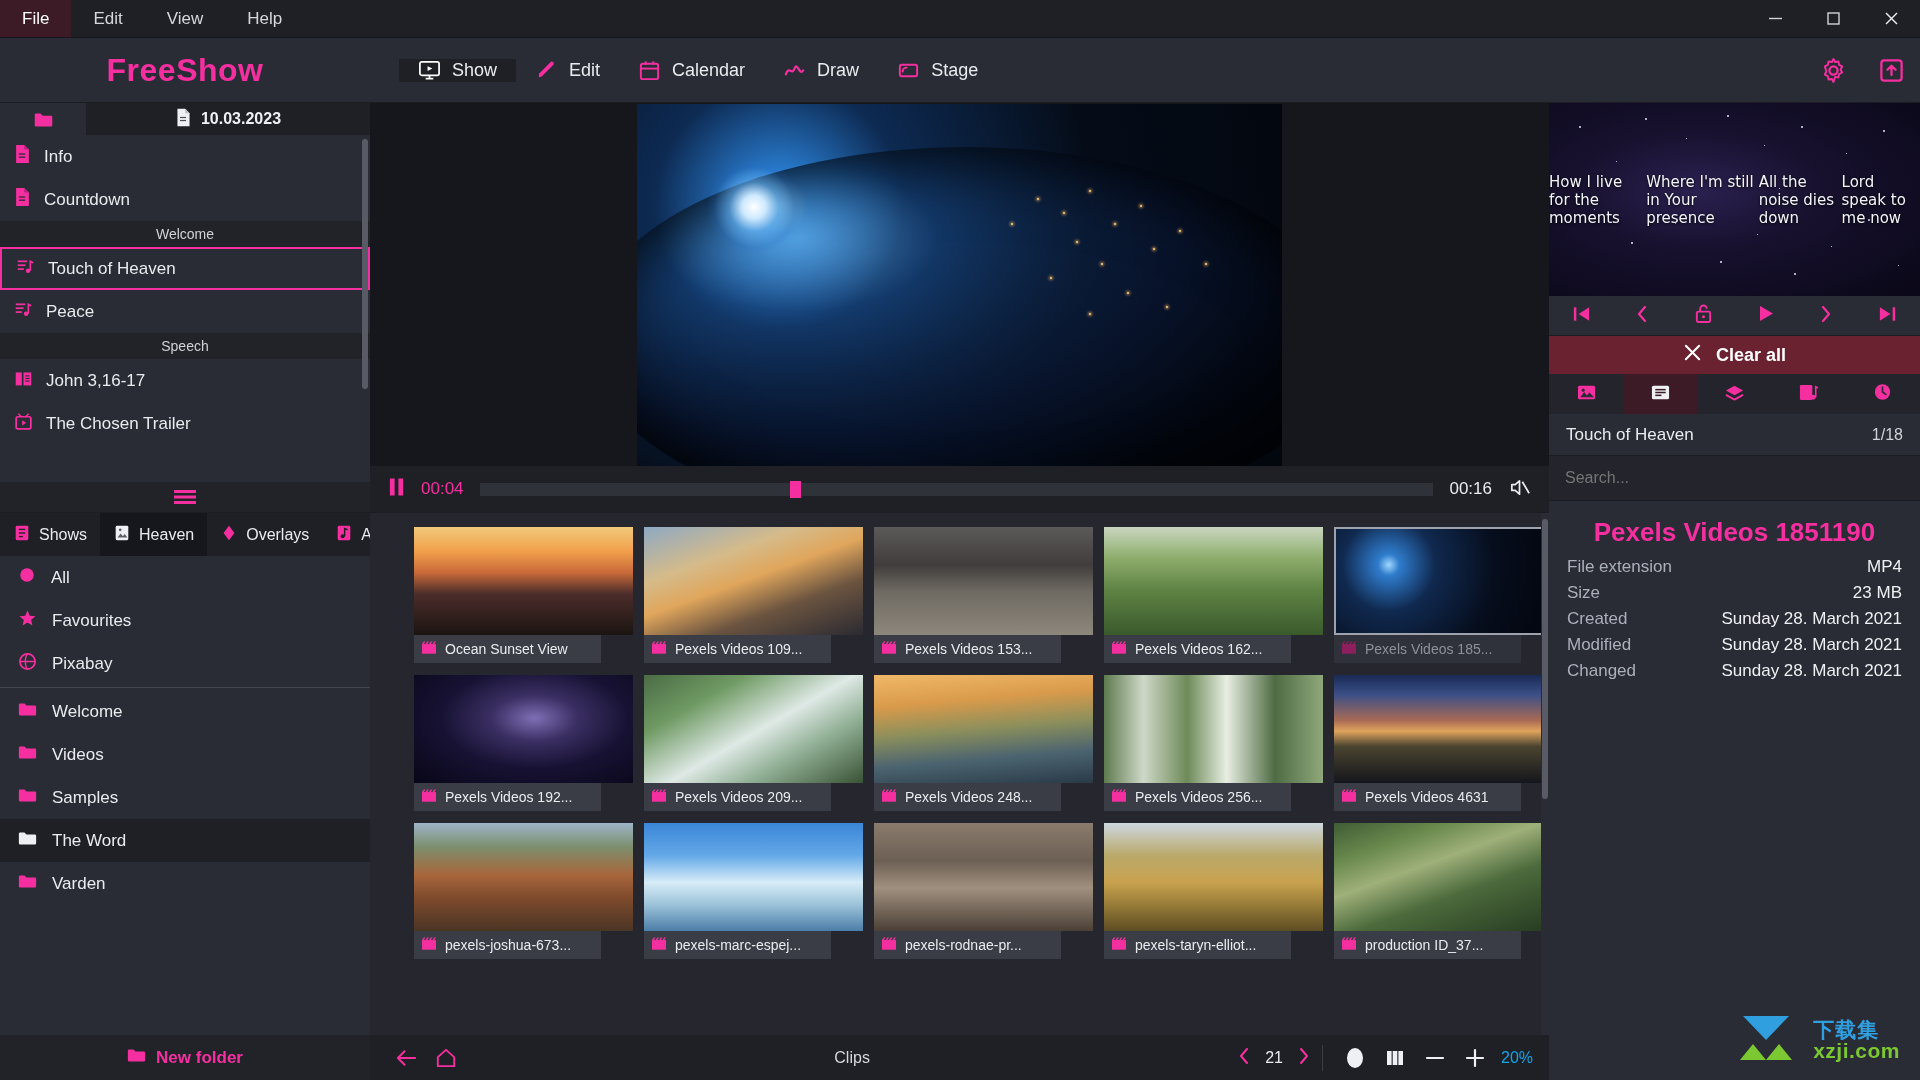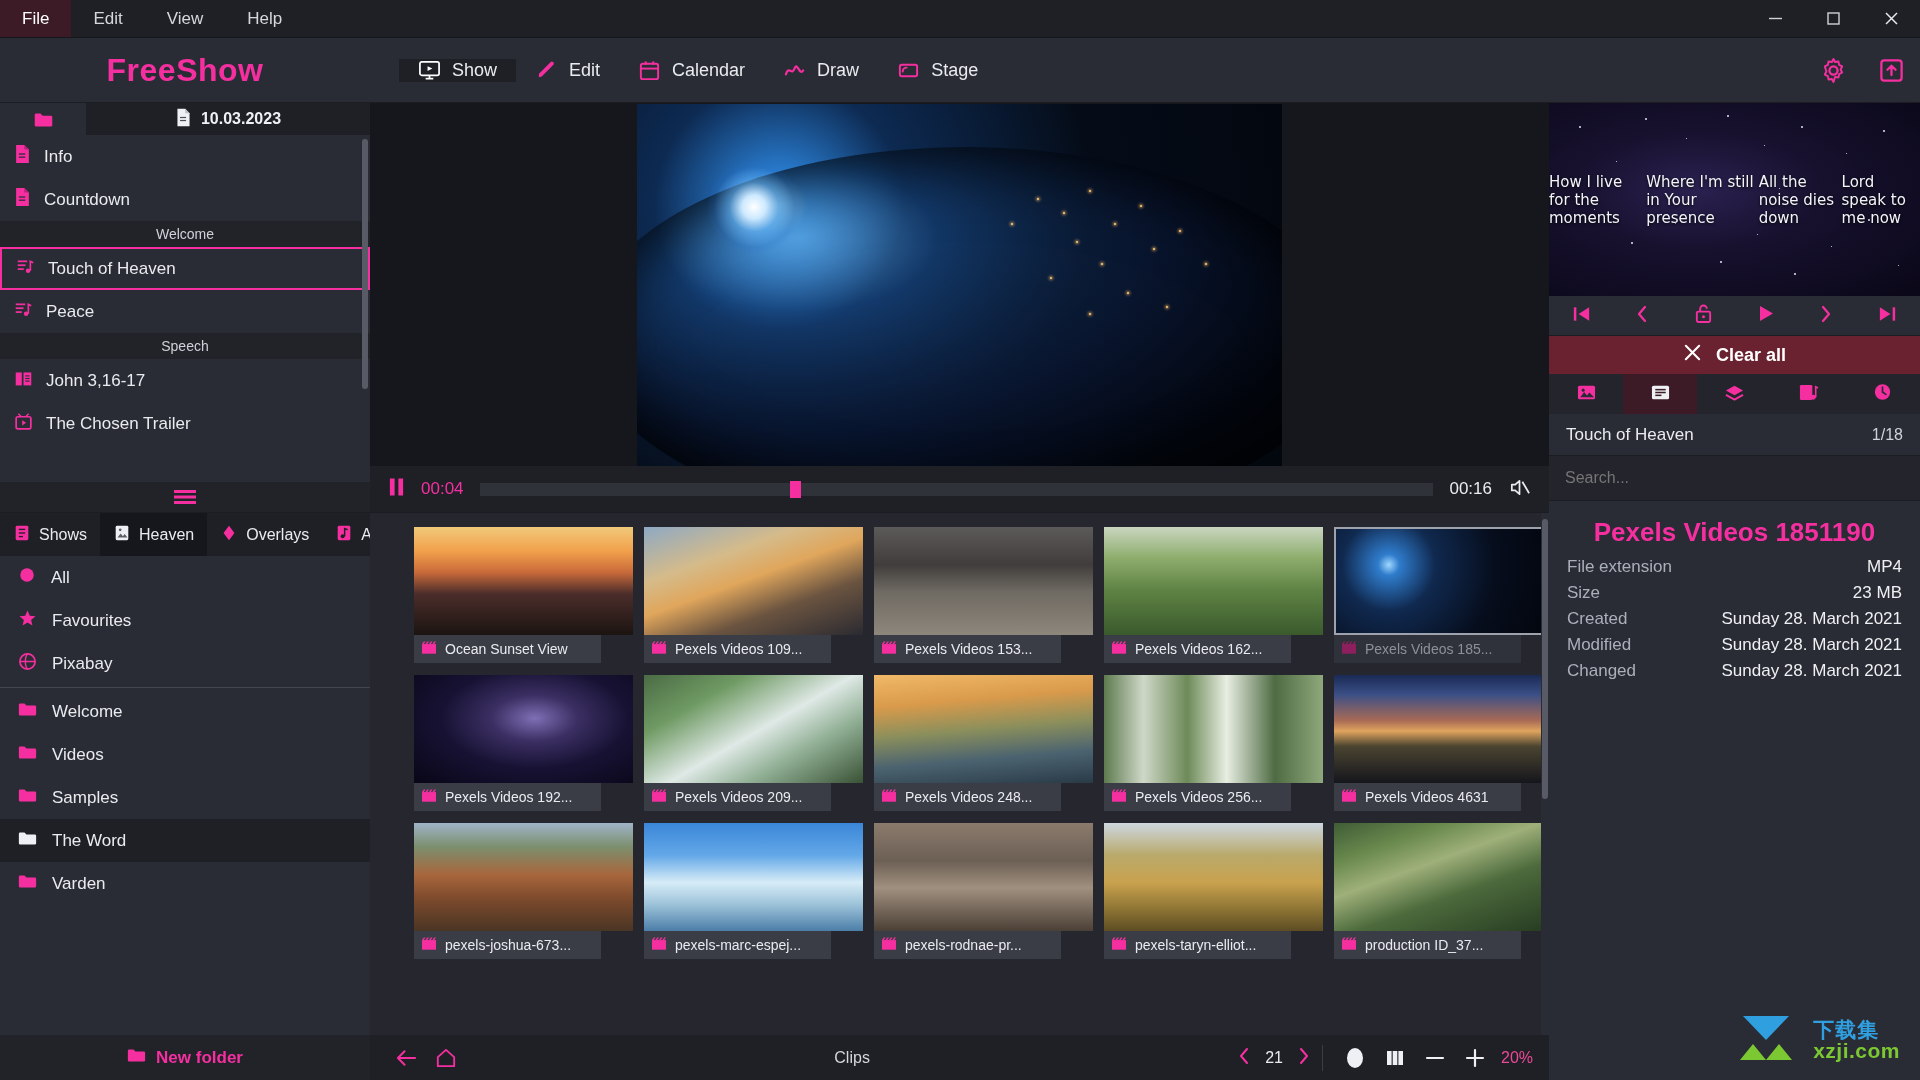--- a/index.html
+++ b/index.html
@@ -847,21 +847,21 @@
         <svg width="22" height="20" viewBox="0 0 22 20">
             <line x1="3" y1="10" x2="19" y2="10" stroke="#eef0f3" stroke-width="2.2" stroke-linecap="round"></line>
           </svg>
       </span>
       <span class="bicon">
         <svg width="22" height="20" viewBox="0 0 22 20">
             <line x1="3" y1="10" x2="19" y2="10" stroke="#eef0f3" stroke-width="2.2" stroke-linecap="round"></line>
             <line x1="11" y1="2" x2="11" y2="18" stroke="#eef0f3" stroke-width="2.2" stroke-linecap="round"></line>
           </svg>
       </span>
-      <span style="padding-left:6px; color:#ec4899;">20%</span>
+      <span style="padding-left:6px; color:#0ea5e9;">20%</span>
     </div>
   </div>
 
   <div id="rightcol">
     <div id="outpreview">
       <div class="starfield">
         <i style="left:8%;top:12%;width:2px;height:2px"></i>
           <i style="left:18%;top:30%;width:1px;height:1px"></i>
         <i style="left:26%;top:8%;width:2px;height:2px"></i>
           <i style="left:37%;top:18%;width:1px;height:1px"></i>

